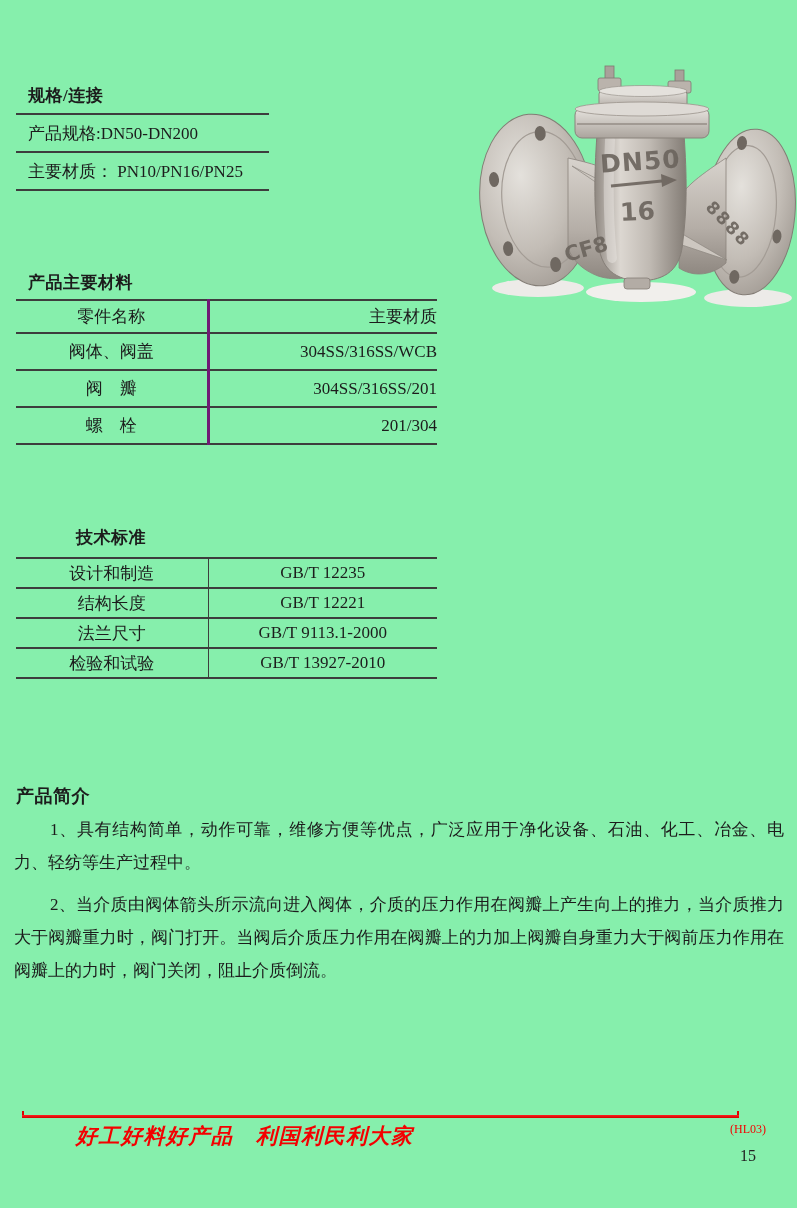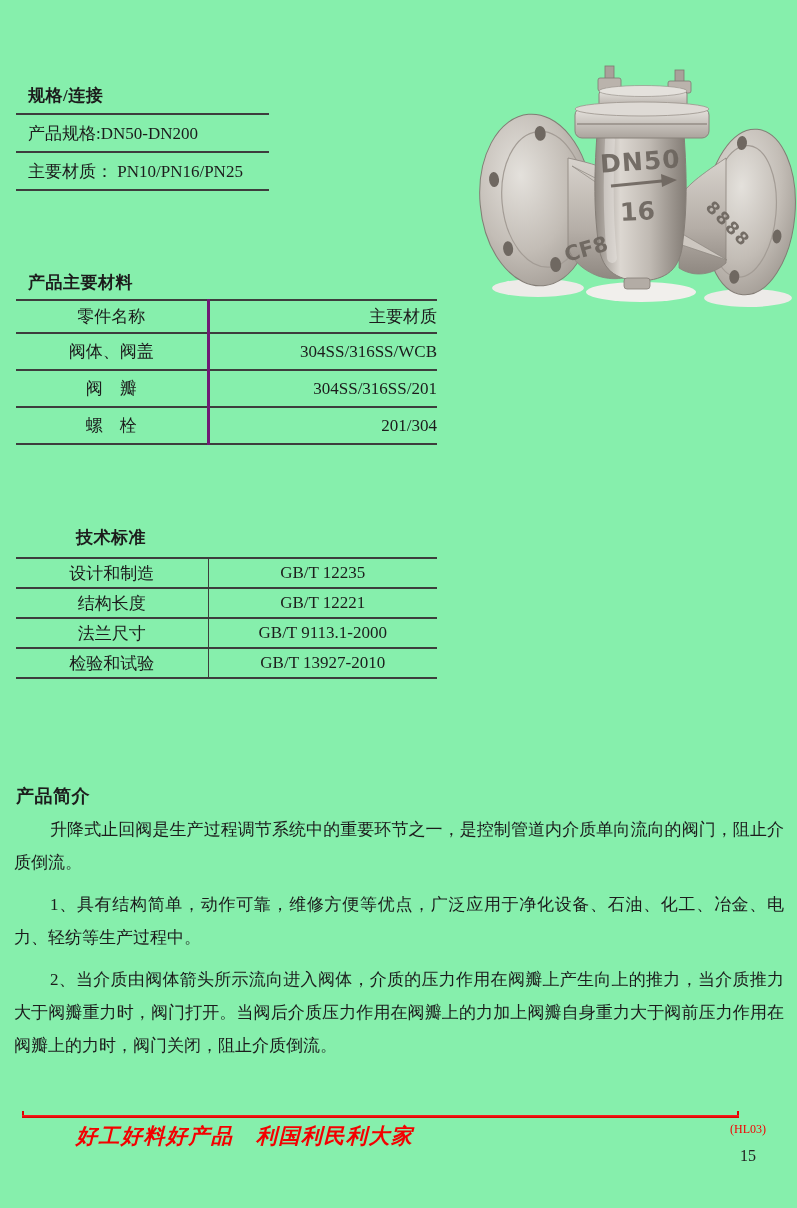--- a/index.html
+++ b/index.html
@@ -203,21 +203,20 @@
     </tr>
     <tr>
       <td class="cen">检验和试验</td>
       <td class="cen">GB/T 13927-2010</td>
     </tr>
   </tbody>
     </table>
 
   <h2 class="h intro-h">产品简介</h2>
   <div class="intro-body">
-    <p>升降式止回阀是生产过程调节系统中的重要环节之一，是控制管道内介质单向流向的阀门，阻止介质倒流。</p>
     <p>1、具有结构简单，动作可靠，维修方便等优点，广泛应用于净化设备、石油、化工、冶金、电力、轻纺等生产过程中。</p>
     <p>2、当介质由阀体箭头所示流向进入阀体，介质的压力作用在阀瓣上产生向上的推力，当介质推力大于阀瓣重力时，阀门打开。当阀后介质压力作用在阀瓣上的力加上阀瓣自身重力大于阀前压力作用在阀瓣上的力时，阀门关闭，阻止介质倒流。</p>
   </div>
 
   <div class="footer-rule"></div>
   <div class="slogan">好工好料好产品　利国利民利大家</div>
   <div class="footer-code">(HL03)</div>
   <div class="page-num">15</div>
 
 </div>

